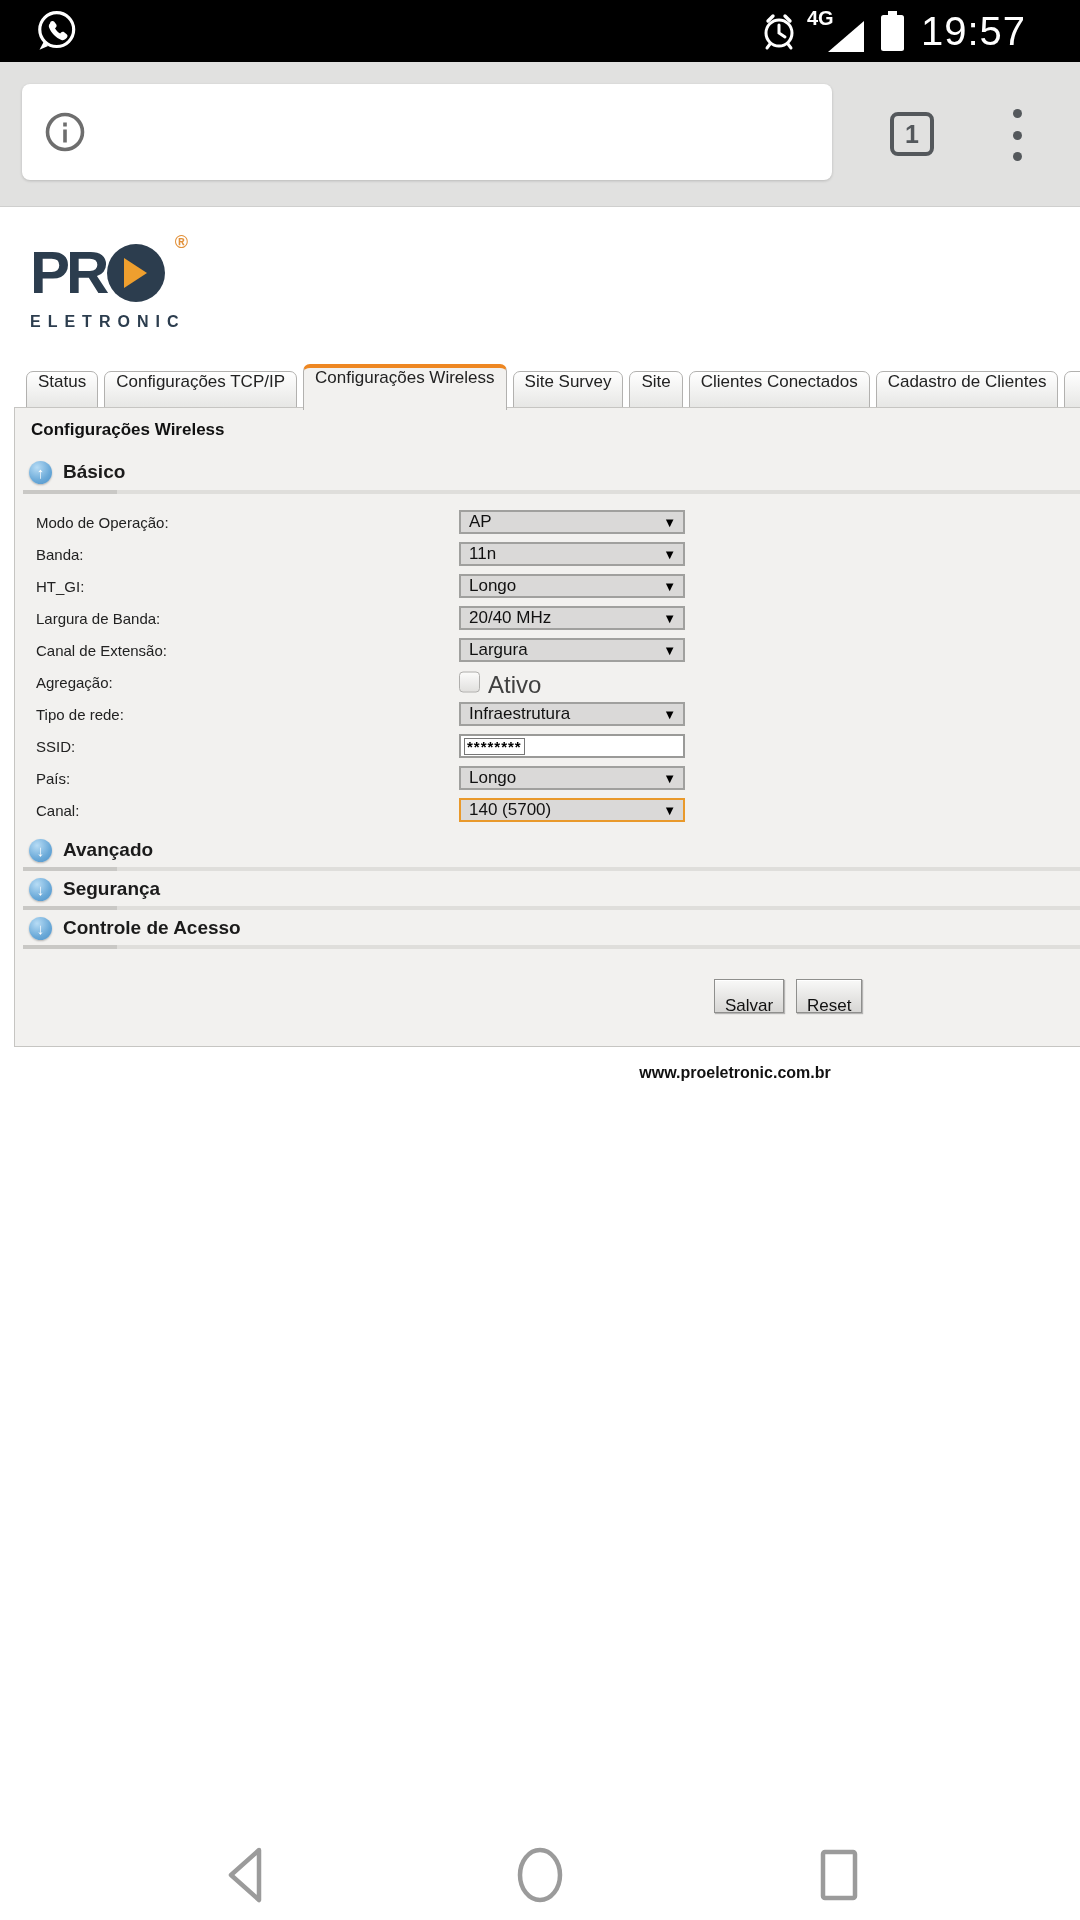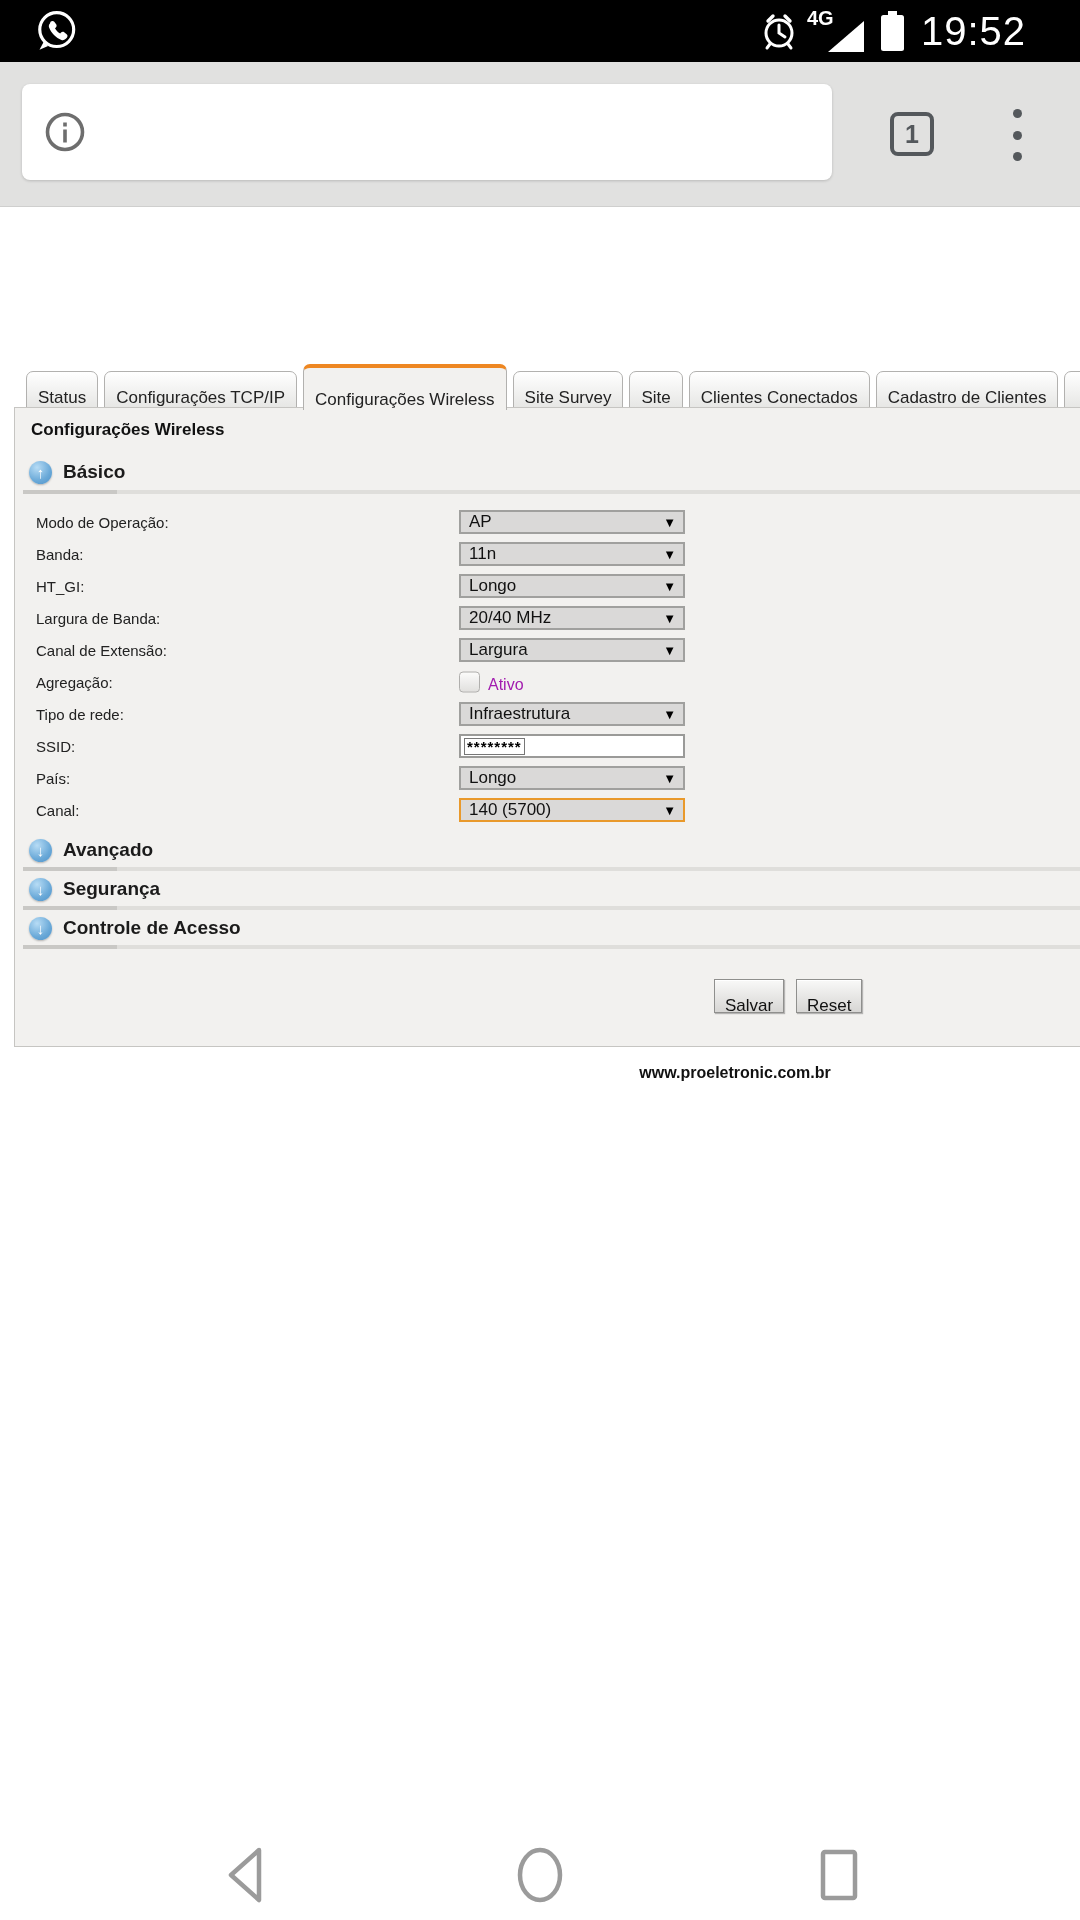--- a/index.html
+++ b/index.html
@@ -30,21 +30,21 @@
   .logo{position:absolute;left:30px;top:35px;width:175px}
   .logo-row{display:flex;align-items:center;height:62px;position:relative;width:150px}
   .logo-pr{font-size:60px;font-weight:800;color:#2c3d4e;letter-spacing:-4px;line-height:58px}
   .logo-o{width:58px;height:58px;border-radius:50%;background:#2c3d4e;margin-left:2px;position:relative;flex:none}
   .logo-o .play{position:absolute;left:17px;top:14px;width:0;height:0;border-left:23px solid #ef9f2e;border-top:15px solid transparent;border-bottom:15px solid transparent}
   .logo-reg{position:absolute;right:-8px;top:-10px;color:#e2913a;font-size:18px;font-weight:bold}
   .logo-sub{margin-top:9px;font-size:16px;font-weight:bold;color:#2c3d4e;letter-spacing:7px;white-space:nowrap}
 
   
   .tabstrip{position:absolute;left:26px;top:156px;display:flex;align-items:flex-end;gap:6px;height:46px}
-  .tab{height:38px;display:flex;align-items:flex-end;padding:0 11px;background:linear-gradient(#ffffff,#e6e6e4);border:1px solid #b2b1af;border-radius:7px 7px 0 0;font-size:17px;color:#222;white-space:nowrap;cursor:pointer}
+  .tab{height:38px;display:flex;align-items:flex-start;padding:0 11px;background:linear-gradient(#ffffff,#e6e6e4);border:1px solid #b2b1af;border-radius:7px 7px 0 0;font-size:17px;color:#222;white-space:nowrap;cursor:pointer}
   .tab.active{height:46px;background:#f2f1ef;border-top:4px solid #ee8722;border-bottom:none;z-index:3;margin-bottom:-1px}
 
   
   .panel{position:absolute;left:14px;top:200px;width:1446px;height:640px;background:#f2f1ef;border:1px solid #c6c5c2}
   .ptitle{position:absolute;left:16px;top:12px;font-size:17px;font-weight:bold;color:#111}
   .sechdr{position:absolute;left:14px;display:flex;align-items:center;gap:11px;height:24px;cursor:pointer}
   .seclabel{font-size:19px;font-weight:bold;color:#1b1b1b}
   .secicon{width:23px;height:23px;border-radius:50%;background:radial-gradient(circle at 35% 28%,#b7dcf5,#6aa9d8 60%,#4f92c9);color:#fff;font-size:15px;font-weight:bold;display:flex;align-items:center;justify-content:center;box-shadow:0 1px 2px rgba(0,0,0,.25);flex:none}
   .secdiv{position:absolute;left:8px;right:0;height:4px;background:#dfdedb}
   .secdiv::before{content:"";position:absolute;left:0;top:0;width:94px;height:4px;background:#c9c8c5}
@@ -59,21 +59,21 @@
   .flabel{position:absolute;left:21px;top:50%;transform:translateY(-50%);font-size:15px;color:#222}
   .fctl{position:absolute;left:444px;top:50%;transform:translateY(-50%)}
   .select{width:226px;height:24px;background:#dad9d8;border:2px solid #a0a09e;display:flex;align-items:center;padding:0 8px;position:relative;cursor:pointer}
   .select .sval{font-size:17px;color:#111}
   .select .sarr{position:absolute;right:7px;top:50%;transform:translateY(-50%);font-size:13px;color:#000}
   .select.focused{border-color:#e9992b}
   .textinput{width:226px;height:24px;background:#fff;border:2px solid #9a9a98;display:flex;align-items:center;padding:0 3px}
   .tval{font-size:15px;font-weight:bold;color:#000;border:1px solid #777;padding:0 2px;line-height:15px;letter-spacing:1px}
   .cbwrap{display:flex;align-items:flex-end;gap:8px}
   .checkbox{width:21px;height:21px;border:1px solid #b0afad;border-radius:4px;background:linear-gradient(#fbfbfa,#e1e0de);cursor:pointer}
-  .cblabel{font-size:16px;color:#a21caf;line-height:20px;margin-bottom:-2px}
+  .cblabel{font-size:24px;color:#404040;line-height:20px;margin-bottom:-2px}
 
   
   .btnrow{position:absolute;left:0;top:571px;height:26px;width:100%}
   .btn{position:absolute;top:0;height:26px;font-size:17px;color:#111;background:linear-gradient(#f9f9f8,#d7d6d4);border:1px solid #8f8f8d;box-shadow:inset 0 1px 0 #fff,1px 1px 1px rgba(0,0,0,.25);padding:16px 10px;font-family:inherit;cursor:pointer}
   #btn-salvar{left:699px}
   #btn-reset{left:781px}
 
   .footer{position:absolute;top:857px;width:1470px;text-align:center;font-size:16px;font-weight:bold;color:#111}
 
   
@@ -100,21 +100,21 @@
       <div class="sb-net">
         <span class="g4">4G</span>
         <svg width="38" height="31" viewBox="0 0 38 31">
             <polygon points="38,0 38,31 2,31" fill="#fff"></polygon>
           </svg>
       </div>
       <svg width="25" height="40" viewBox="0 0 25 40">
         <rect x="8" y="0" width="9" height="5" fill="#fff"></rect>
         <rect x="1" y="4" width="23" height="36" rx="2.5" fill="#fff"></rect>
       </svg>
-      <span class="sb-time">19:52</span>
+      <span class="sb-time">19:57</span>
     </div>
   </div>
 
   <div class="chrome">
     <div class="urlbar">
       <svg width="42" height="42" viewBox="0 0 42 42">
         <circle cx="21" cy="21" r="17.5" fill="none" stroke="#6e6e6e" stroke-width="3.6"></circle>
         <rect x="19.2" y="11.5" width="3.6" height="4" fill="#6e6e6e"></rect>
         <rect x="19.2" y="18.5" width="3.6" height="13" fill="#6e6e6e"></rect>
       </svg>
@@ -124,20 +124,30 @@
       </div>
     <div class="menu-dots">
         <i></i>
         <i></i>
         <i></i>
       </div>
   </div>
 
   <div class="content">
 
+    <div class="logo">
+      <div class="logo-row">
+        <span class="logo-pr">PR</span>
+        <span class="logo-o">
+            <span class="play"></span>
+          </span>
+        <span class="logo-reg">®</span>
+      </div>
+      <div class="logo-sub">ELETRONIC</div>
+    </div>
 
     <div class="tabstrip" id="tabstrip">
         <div class="tab">
           <span>Status</span>
         </div>
         <div class="tab">
           <span>Configurações TCP/IP</span>
         </div>
         <div class="tab active">
           <span>Configurações Wireless</span>

